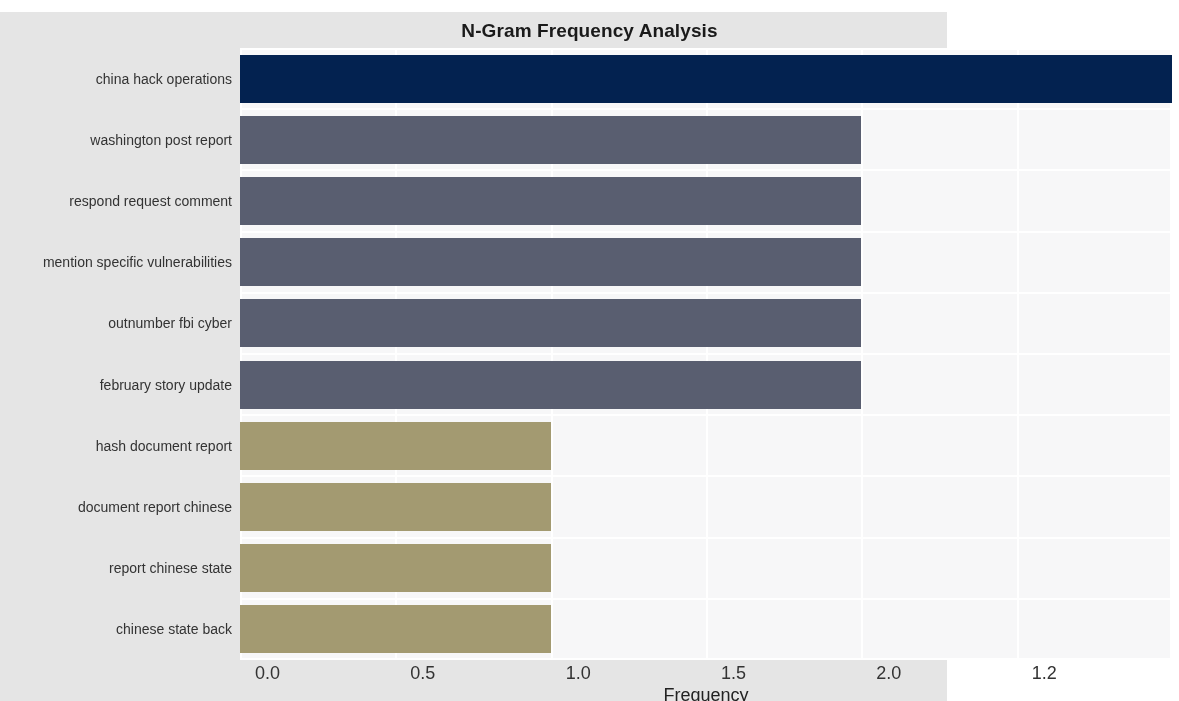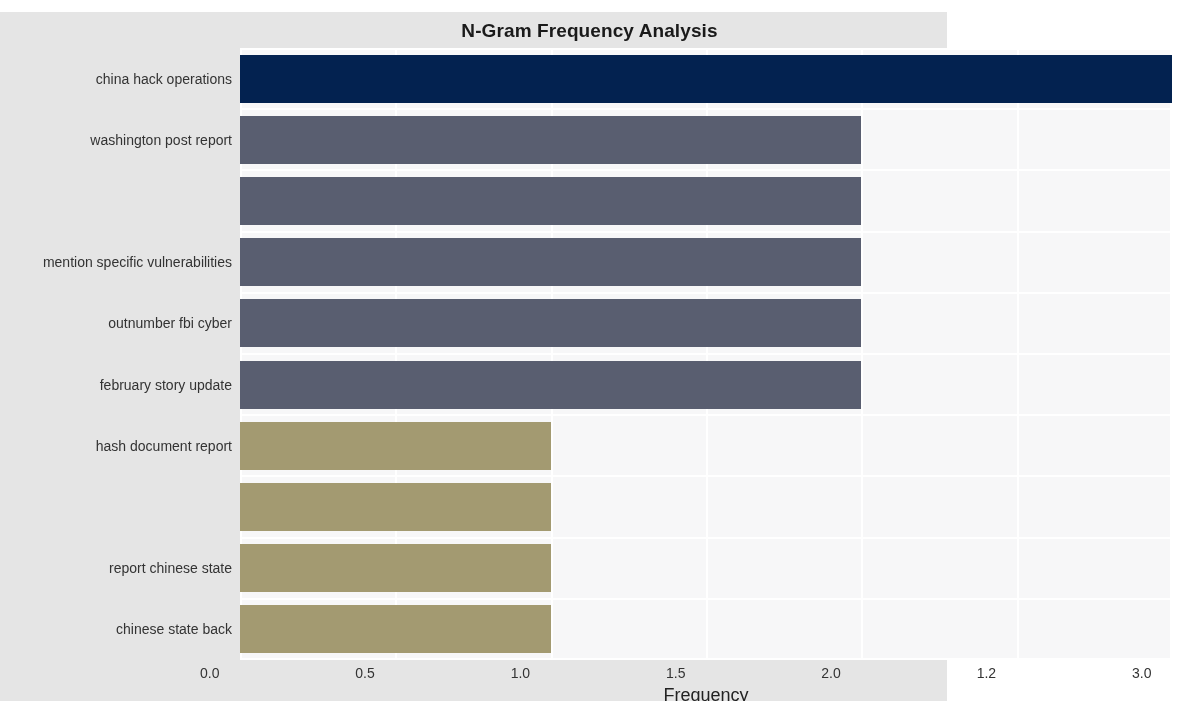--- a/index.html
+++ b/index.html
@@ -93,22 +93,22 @@
     left: 240px;
     top: 652px;
     width: 932px;
     height: 20px;
   }
   .xtick {
     position: absolute;
     top: 0;
     width: 80px;
     margin-left: -40px;
-    text-align: left;
-    font-size: 14px;
+    text-align: right;
+    font-size: 18px;
     color: #333333;
     line-height: 18px;
   }
 
   #x-axis-label {
     position: absolute;
     left: 240px;
     top: 674px;
     width: 932px;
     text-align: center;
@@ -157,24 +157,26 @@
         <div class="bar" title="hash document report: 1" style="left: 0px; width: 310.667px; top: 373.8px; height: 48px; background: rgb(163, 154, 113);"></div>
         <div class="bar" title="document report chinese: 1" style="left: 0px; width: 310.667px; top: 435px; height: 48px; background: rgb(163, 154, 113);"></div>
         <div class="bar" title="report chinese state: 1" style="left: 0px; width: 310.667px; top: 496.2px; height: 48px; background: rgb(163, 154, 113);"></div>
         <div class="bar" title="chinese state back: 1" style="left: 0px; width: 310.667px; top: 557.4px; height: 48px; background: rgb(163, 154, 113);"></div>
       </div>
   </div>
 
   <div id="y-tick-labels">
       <div class="ytick" style="top: 21.6px; padding-left: 35px;">china hack operations</div>
       <div class="ytick" style="top: 82.8px;">washington post report</div>
+      <div class="ytick" style="top: 144px;">respond request comment</div>
       <div class="ytick" style="top: 205.2px;">mention specific vulnerabilities</div>
       <div class="ytick" style="top: 266.4px; margin-left: 24px;">outnumber fbi cyber</div>
       <div class="ytick" style="top: 327.6px;">february story update</div>
       <div class="ytick" style="top: 388.8px;">hash document report</div>
+      <div class="ytick" style="top: 450px;">document report chinese</div>
       <div class="ytick" style="top: 511.2px;">report chinese state</div>
       <div class="ytick" style="top: 572.4px;">chinese state back</div>
     </div>
 
   <div id="x-tick-labels">
       <div class="xtick" style="left: 0px;">0.0</div>
       <div class="xtick" style="left: 155.333px;">0.5</div>
       <div class="xtick" style="left: 310.667px;">1.0</div>
       <div class="xtick" style="left: 466px;">1.5</div>
       <div class="xtick" style="left: 621.333px;">2.0</div>

